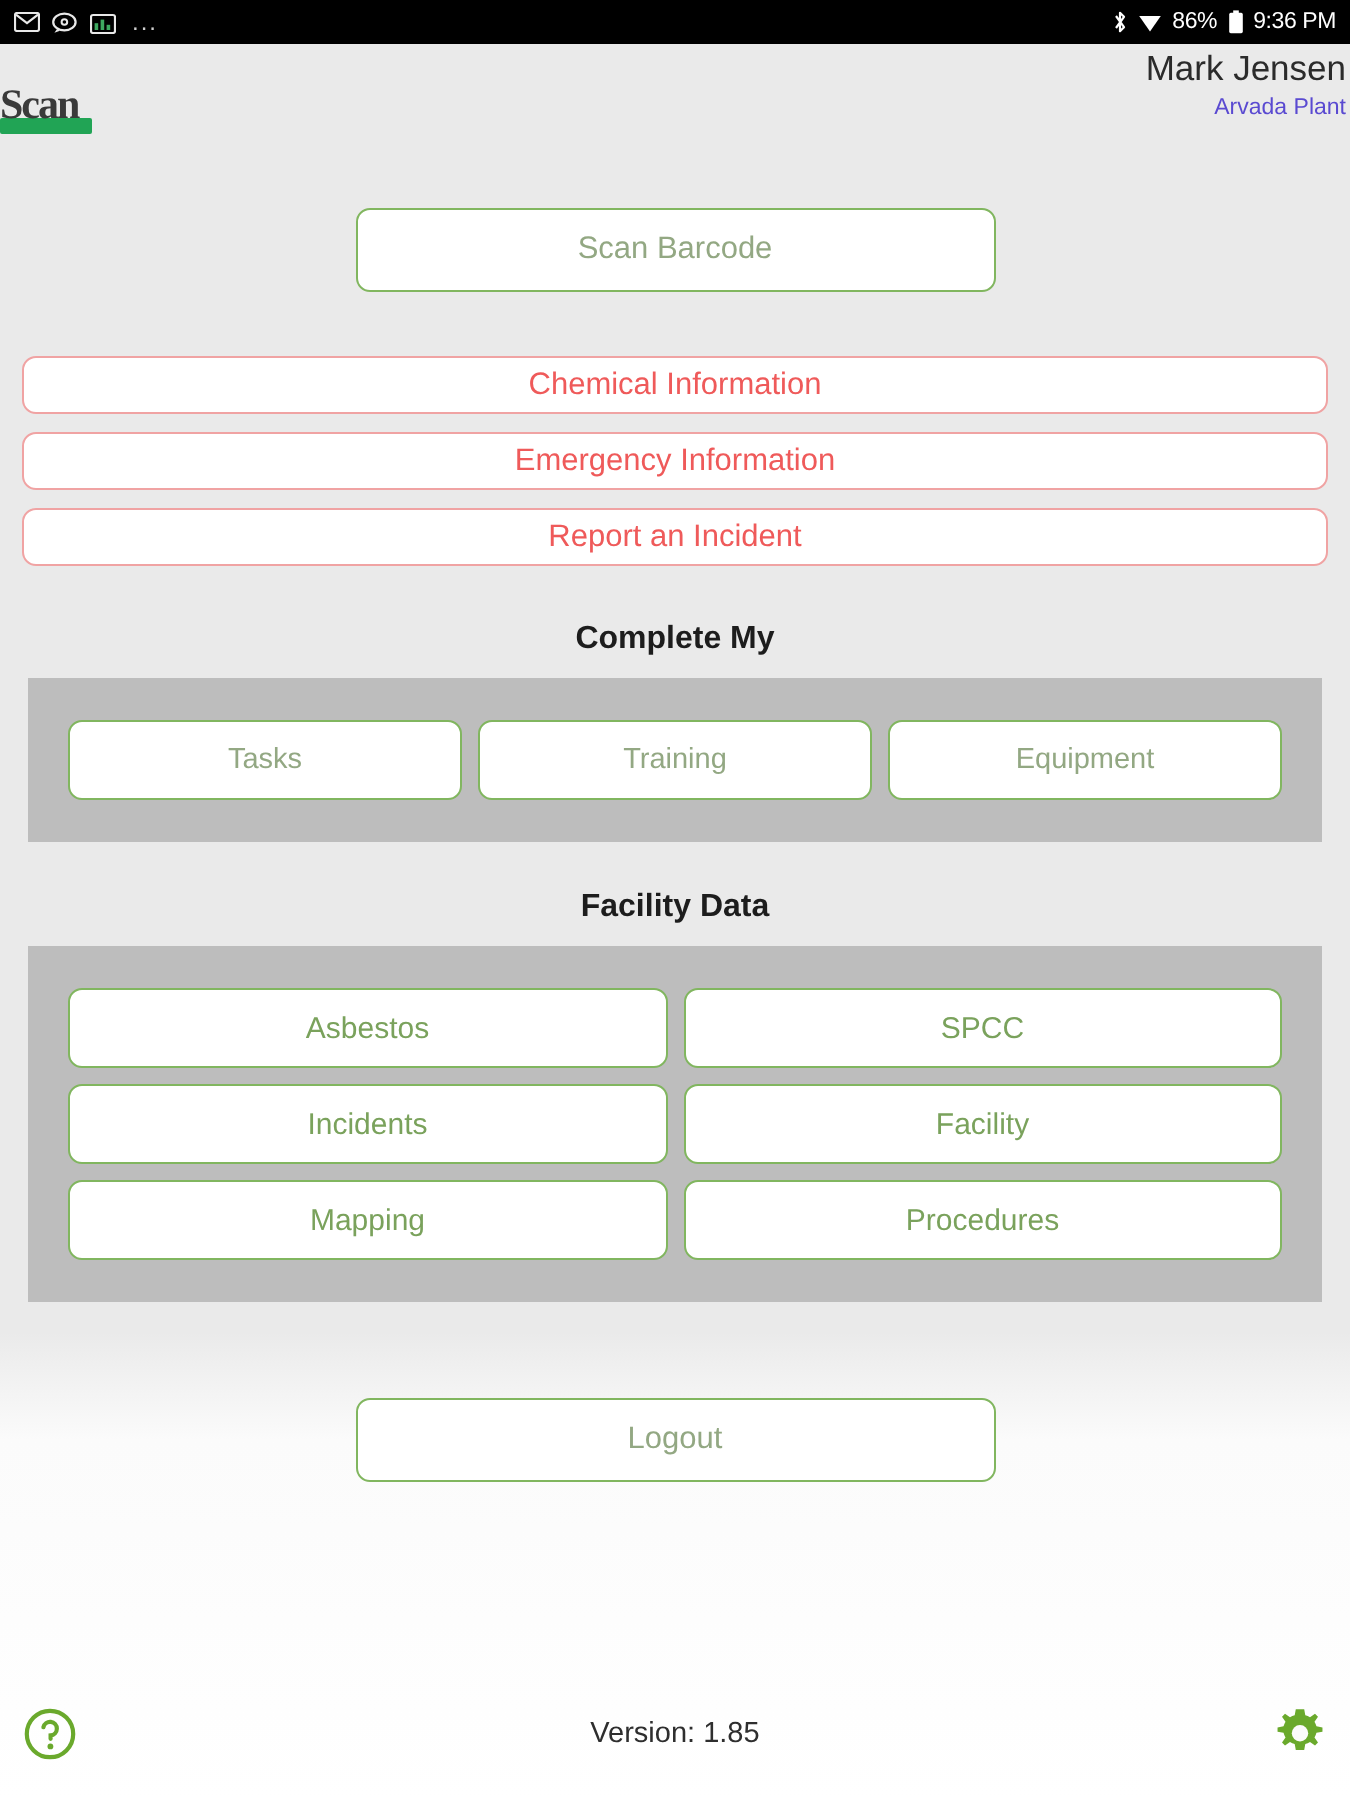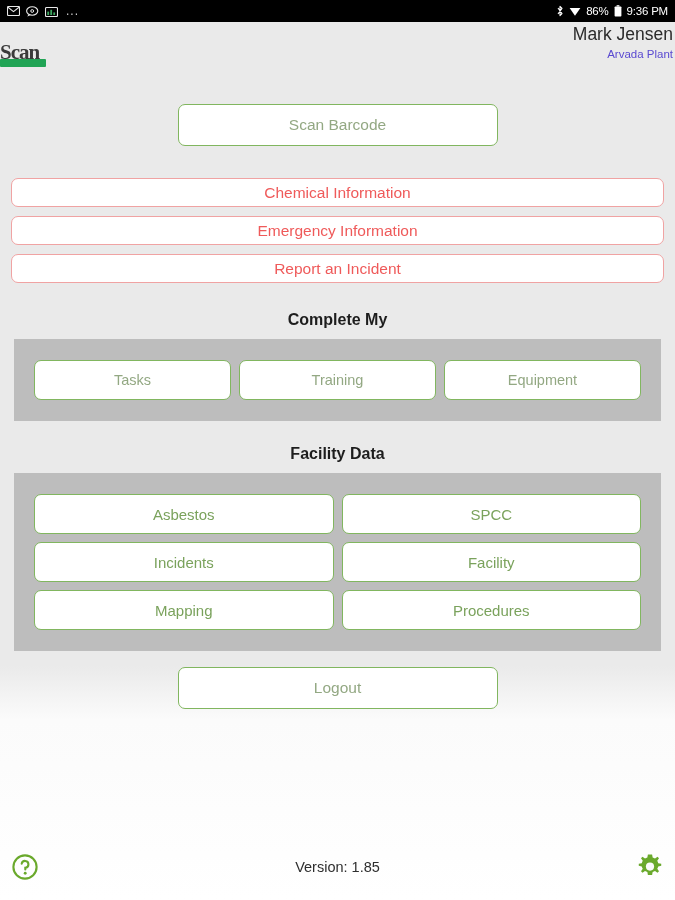--- a/index.html
+++ b/index.html
@@ -184,21 +184,21 @@
 
   .facility-wrap { flex: none; margin-top: 24px; }
   .facility-wrap .section-title { margin-bottom: 10px; }
   .facility-wrap .panel-btn { height: 40px; font-size: 15px; }
 
   
   .logout-wrap {
     flex: none;
     display: flex;
     justify-content: center;
-    margin-top: 16px;
+    margin-top: 48px;
   }
   .logout-btn {
     width: 320px;
     height: 42px;
     font-size: 15.5px;
   }
 
   
   .footer {
     margin-top: auto;

